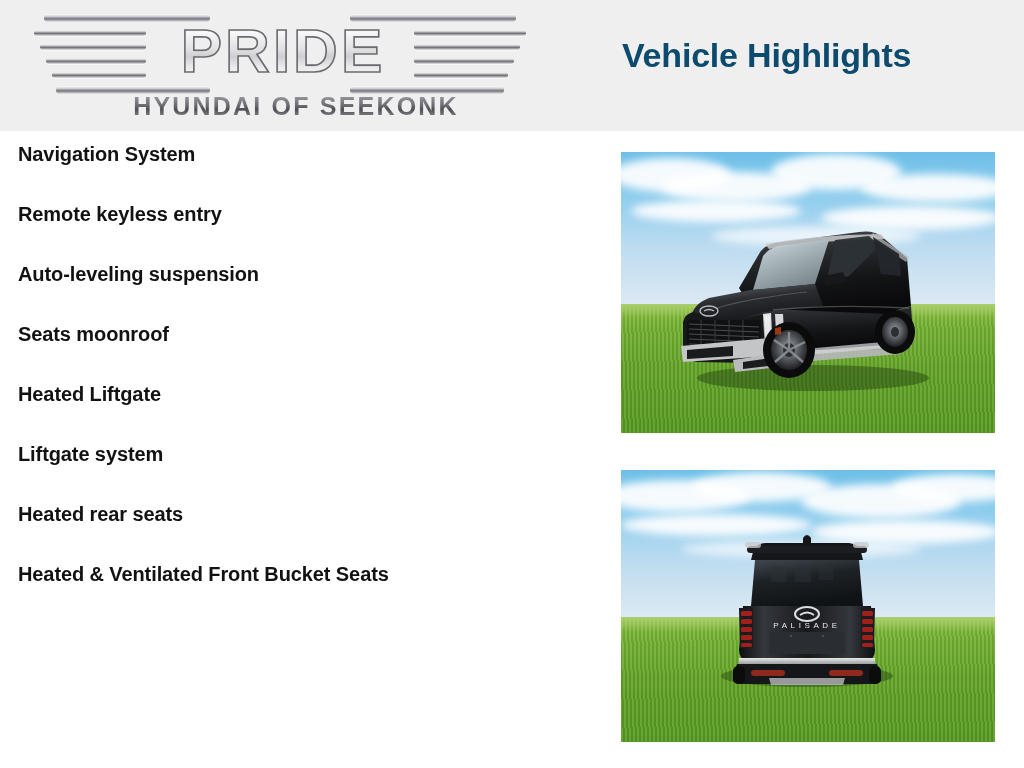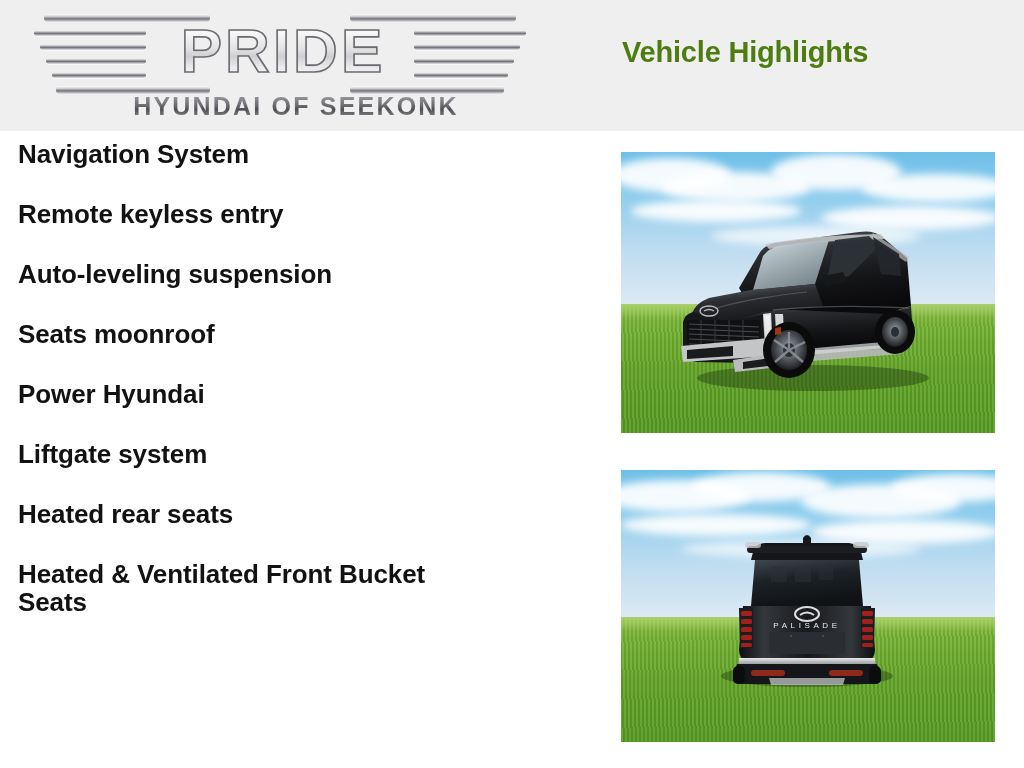--- a/index.html
+++ b/index.html
@@ -115,35 +115,35 @@
     background: linear-gradient(180deg, #a9a9af 0%, #6d6d73 45%, #4f4f55 60%, #9d9da3 100%);
     -webkit-background-clip: text;
     background-clip: text;
     -webkit-text-fill-color: transparent;
   }
 
   .header-title {
     position: absolute;
     left: 622px;
     top: 36px;
-    font-size: 29px;
+    font-size: 34px;
     font-weight: bold;
-    color: #4d7c0f;
+    color: #0c4a6e;
     letter-spacing: -0.2px;
   }
 
   
   .features {
     position: absolute;
     left: 18px;
     top: 140px;
     width: 540px;
   }
   .feature-item {
-    font-size: 26px;
+    font-size: 20px;
     font-weight: bold;
     color: #121212;
     line-height: 28px;
     margin-bottom: 32px;
     letter-spacing: -0.1px;
   }
   .feature-item.wrap { margin-bottom: 28px; }
 
   
   .photo {
@@ -224,21 +224,21 @@
     </div>
 
     <div class="header-title">Vehicle Highlights</div>
   </div>
 
   <div class="features">
     <div class="feature-item">Navigation System</div>
     <div class="feature-item">Remote keyless entry</div>
     <div class="feature-item">Auto-leveling suspension</div>
     <div class="feature-item">Seats moonroof</div>
-    <div class="feature-item">Power Hyundai</div>
+    <div class="feature-item">Heated Liftgate</div>
     <div class="feature-item">Liftgate system</div>
     <div class="feature-item">Heated rear seats</div>
     <div class="feature-item wrap" style="width:480px;">Heated &amp; Ventilated Front Bucket Seats</div>
   </div>
 
   <div class="photo" id="photo-front">
     <div class="sky">
       <div class="cloud" style="left:-10px; top:6px;  width:120px; height:34px;"></div>
       <div class="cloud" style="left:40px;  top:20px; width:150px; height:30px;"></div>
       <div class="cloud" style="left:150px; top:2px;  width:130px; height:36px;"></div>

